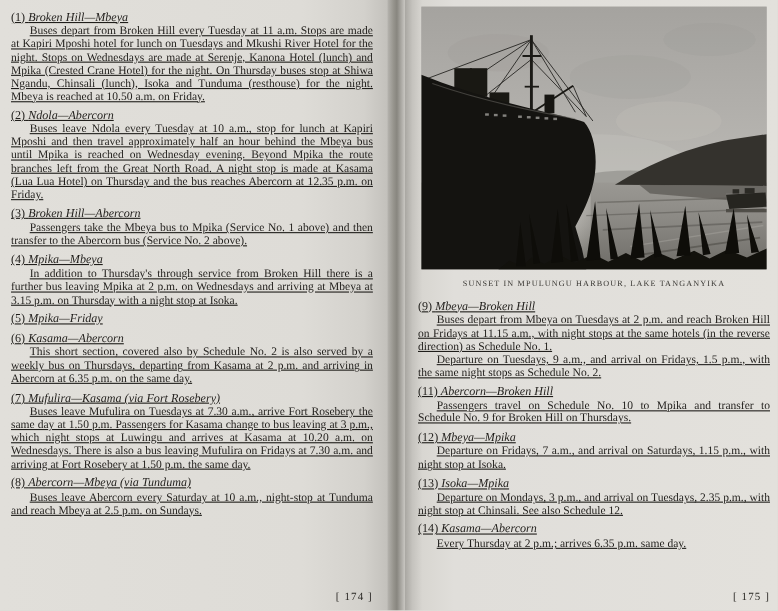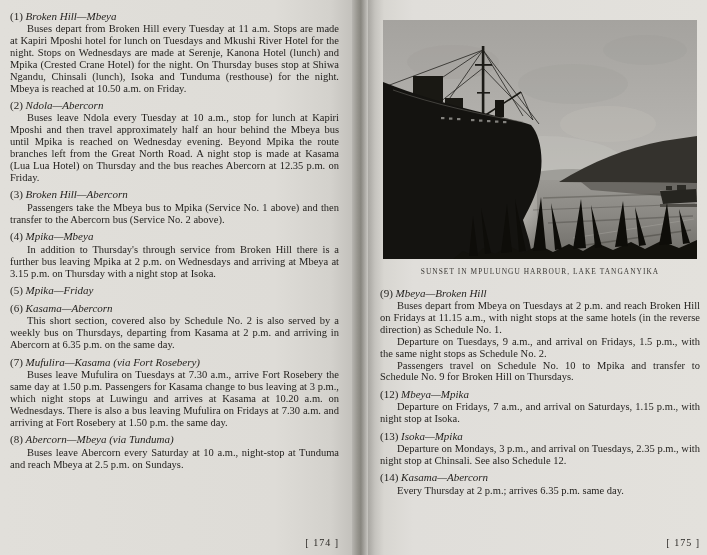--- a/index.html
+++ b/index.html
@@ -13,24 +13,24 @@
   .page{box-sizing:border-box;display:flex;flex-direction:column;}
   .page-left{
     width:352px;padding:5px 13px 7px 10px;
     background:linear-gradient(90deg,#e1dfda 0%,#dedcd7 78%,#d3d1cc 94%,#c3c1bc 100%);
   }
   .gutter{
     width:16px;
     background:linear-gradient(90deg,#b7b5b0 0%,#97958e 35%,#88867f 55%,#b2b0ab 85%,#c9c7c2 100%);
   }
   .page-right{
-    flex:1;padding:20px 0 7px 0;
+    flex:1;padding:6px 0 7px 0;
     background:linear-gradient(90deg,#a8a6a1 0px,#c5c3be 7px,#d8d6d1 16px,#e0deda 45px,#e3e1dc 100%);
   }
-  .sched{margin:0;}
+  .sched{margin:0;text-decoration:underline;}
   .sched-h{font-size:11px;line-height:12px;margin:4.5px 0 1.5px 0;}
   .sched-h .num{font-style:normal;}
   .sched-h .route{font-style:italic;}
   .sched-body{
     font-size:10.5px;line-height:11.9px;margin:0;
     text-align:justify;text-indent:17px;
   }
   .pagenum{margin-top:auto;text-align:right;font-size:10px;letter-spacing:1px;color:#2a2825;}
   .photo-wrap{width:314px;height:239px;margin-left:15px;background:#aeaca8;}
   .photo-wrap svg{display:block;}
@@ -237,20 +237,24 @@
           <span class="route">Mbeya—Broken Hill</span>
         </div>
         <p class="sched-body">Buses depart from Mbeya on Tuesdays at 2 p.m. and reach Broken Hill on Fridays at 11.15 a.m., with night stops at the same hotels (in the reverse direction) as Schedule No. 1.</p>
       </div>
 
       <div class="sched">
         <p class="sched-body">Departure on Tuesdays, 9 a.m., and arrival on Fridays, 1.5 p.m., with the same night stops as Schedule No. 2.</p>
       </div>
 
       <div class="sched">
+        <div class="sched-h">
+          <span class="num">(11)</span>
+          <span class="route">Abercorn—Broken Hill</span>
+        </div>
         <p class="sched-body">Passengers travel on Schedule No. 10 to Mpika and transfer to Schedule No. 9 for Broken Hill on Thursdays.</p>
       </div>
 
       <div class="sched">
         <div class="sched-h">
           <span class="num">(12)</span>
           <span class="route">Mbeya—Mpika</span>
         </div>
         <p class="sched-body">Departure on Fridays, 7 a.m., and arrival on Saturdays, 1.15 p.m., with night stop at Isoka.</p>
       </div>

